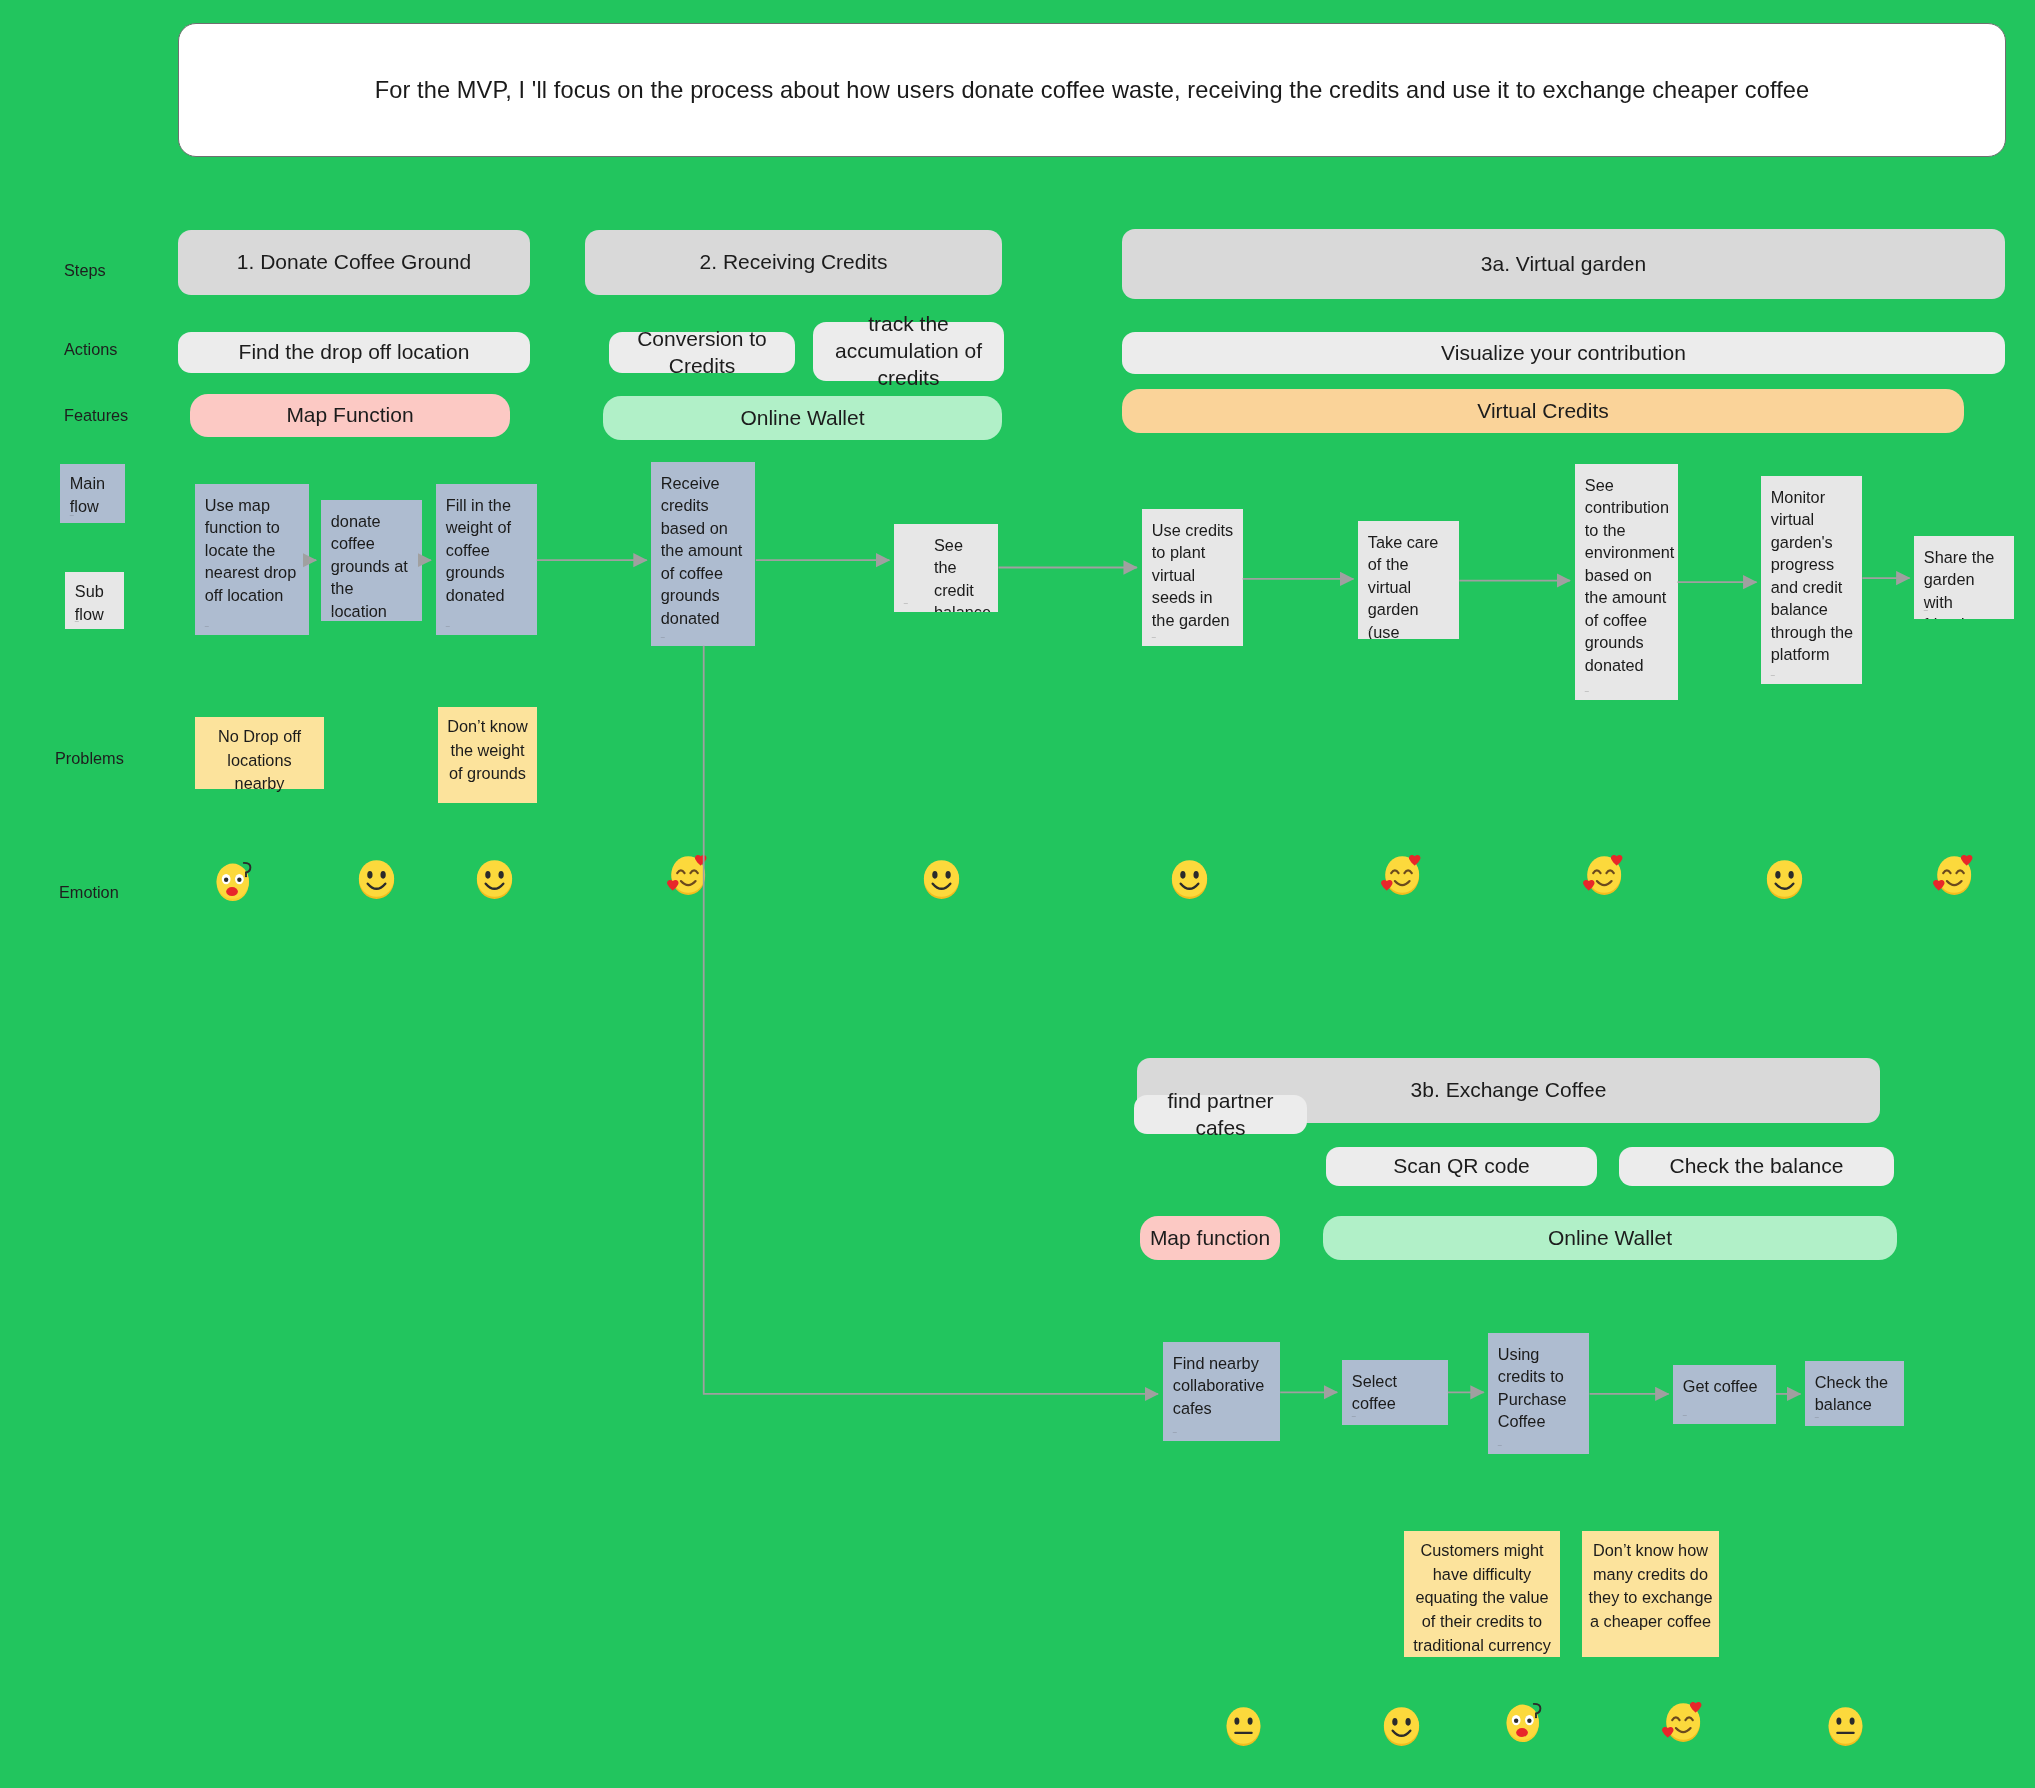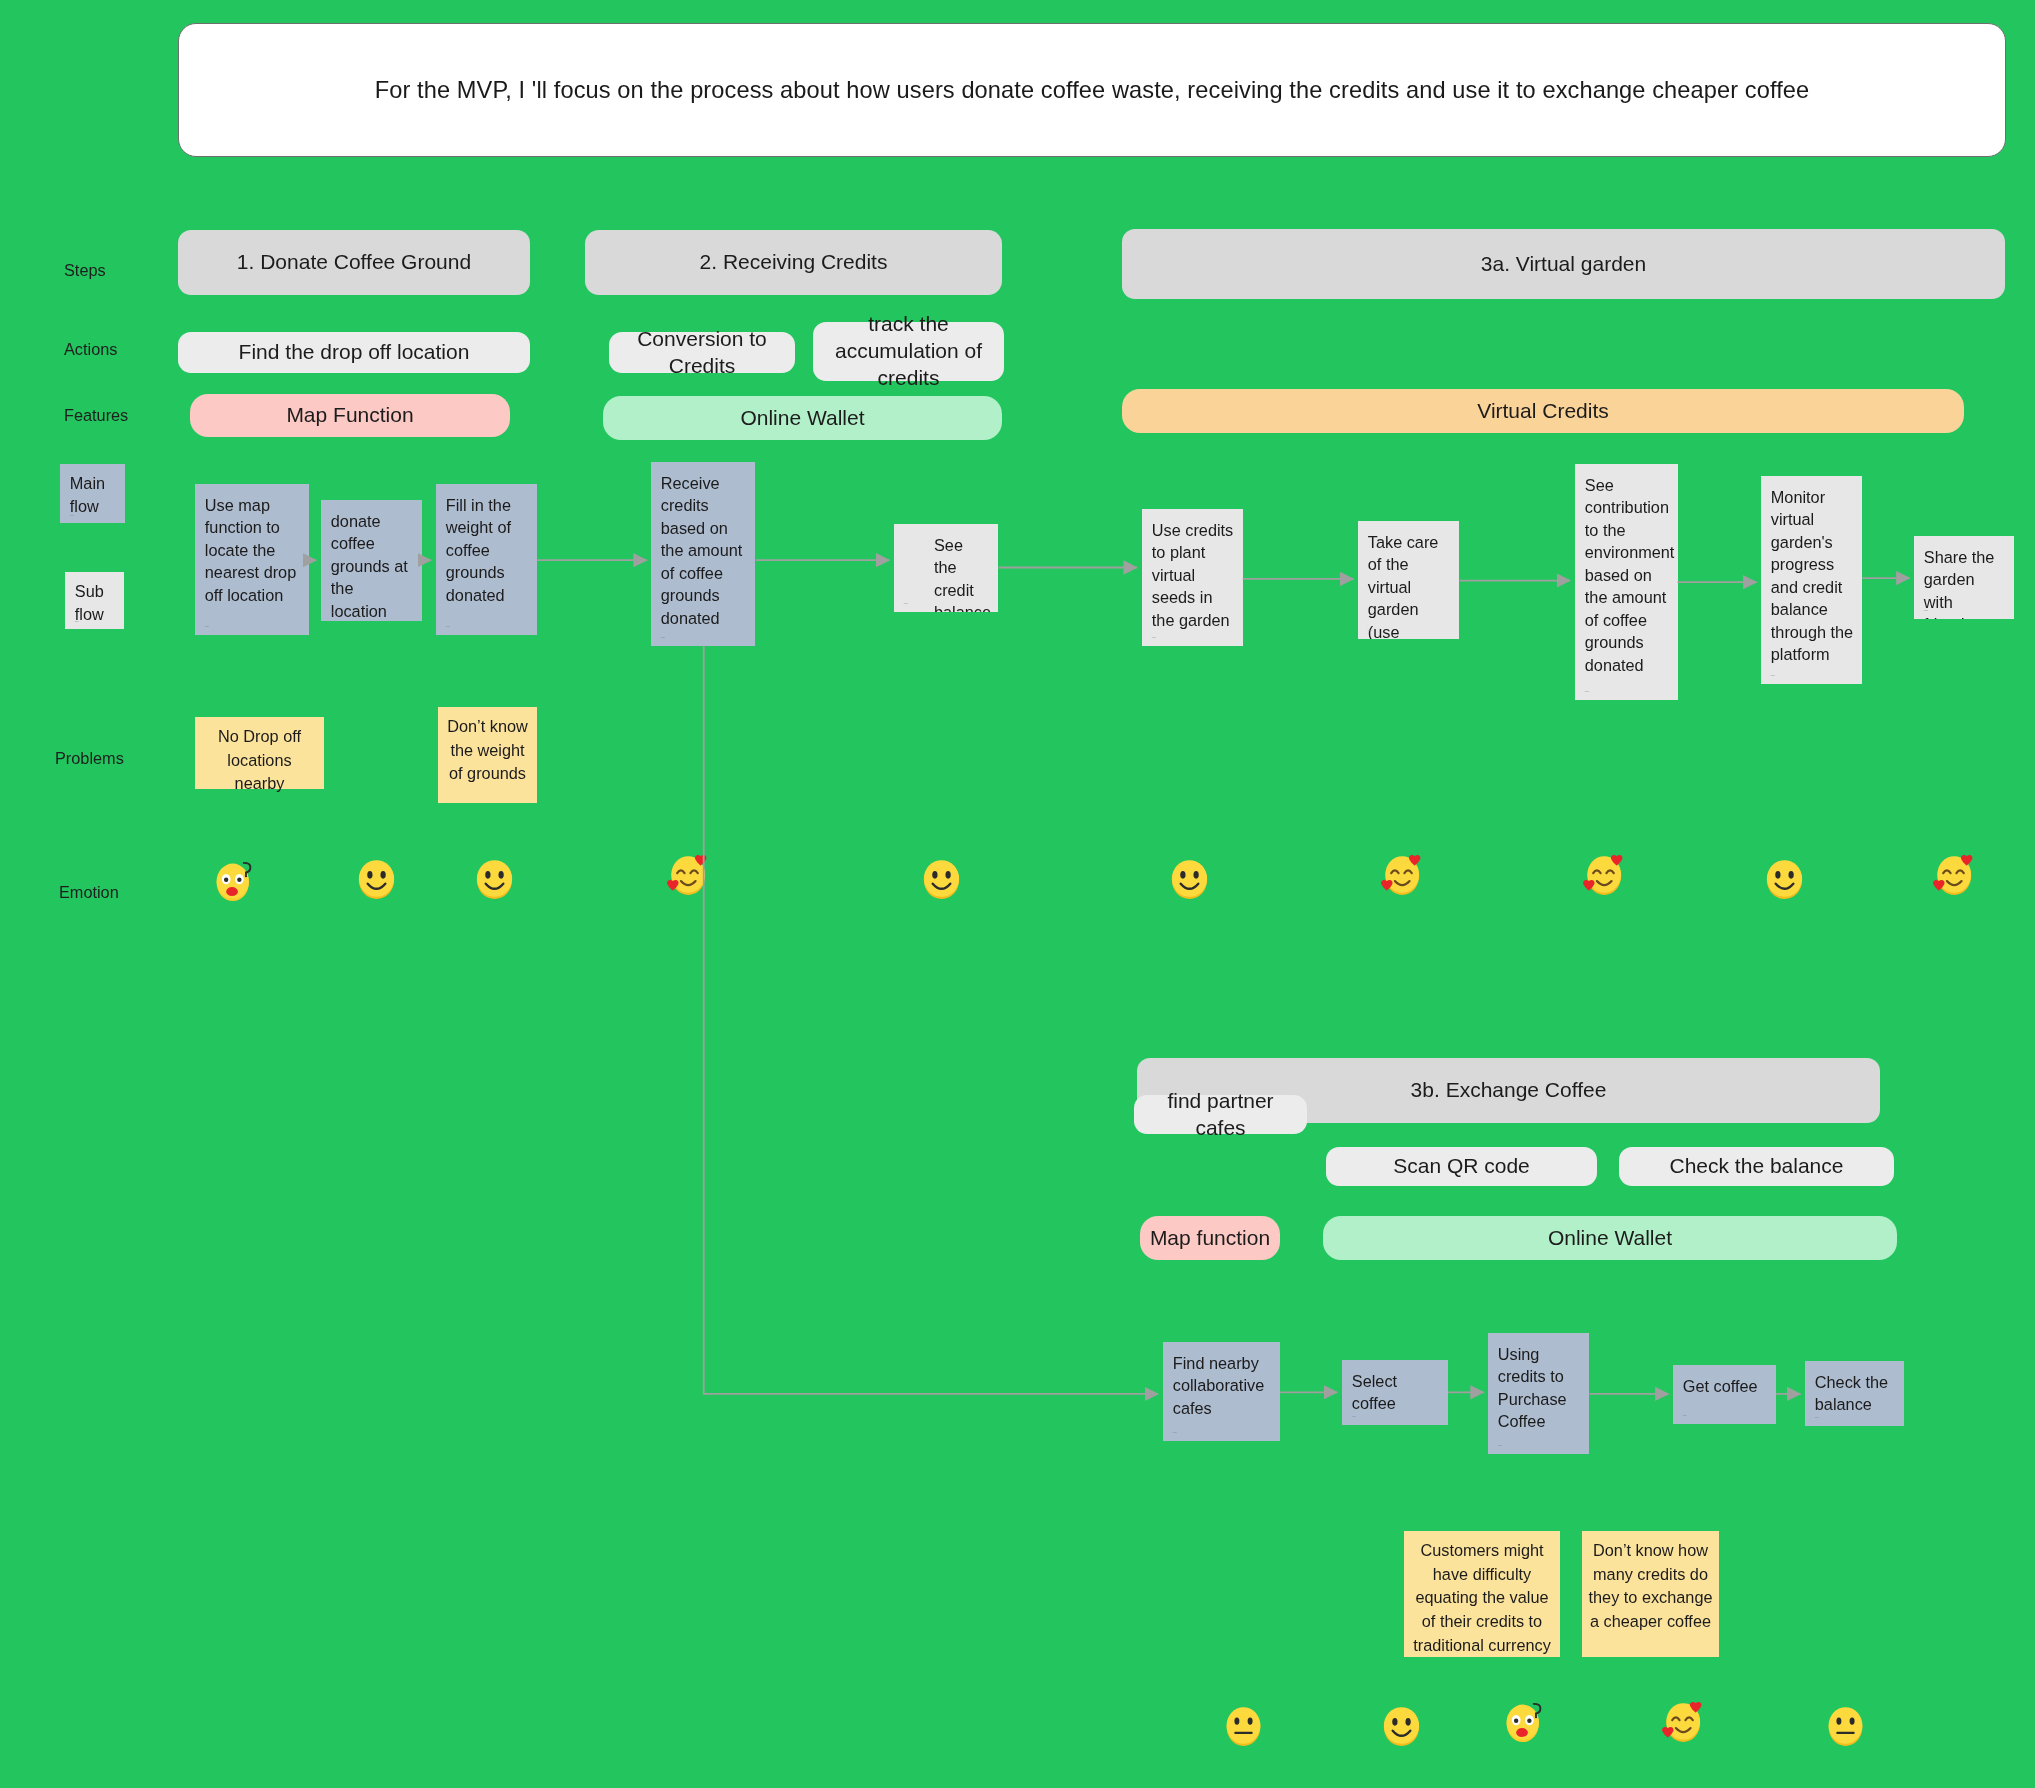--- a/index.html
+++ b/index.html
@@ -163,20 +163,23 @@
 
   <div class="pill action" style="left:178px; top:332px;  width:352px; height:41px;">
     <span>Find the drop off location</span>
   </div>
   <div class="pill action" style="left:609px; top:332px;  width:186px; height:41px;">
     <span>Conversion to Credits</span>
   </div>
   <div class="pill action" style="left:813px; top:322px;  width:191px; height:59px;">
     <span>track the accumulation of credits</span>
   </div>
+  <div class="pill action" style="left:1122px; top:332px; width:883px; height:42px;">
+    <span>Visualize your contribution</span>
+  </div>
   <div class="pill action" style="left:1134px; top:1095px; width:173px; height:39px;">
     <span>find partner cafes</span>
   </div>
   <div class="pill action" style="left:1326px; top:1147px; width:271px; height:39px;">
     <span>Scan QR code</span>
   </div>
   <div class="pill action" style="left:1619px; top:1147px; width:275px; height:39px;">
     <span>Check the balance</span>
   </div>
 

